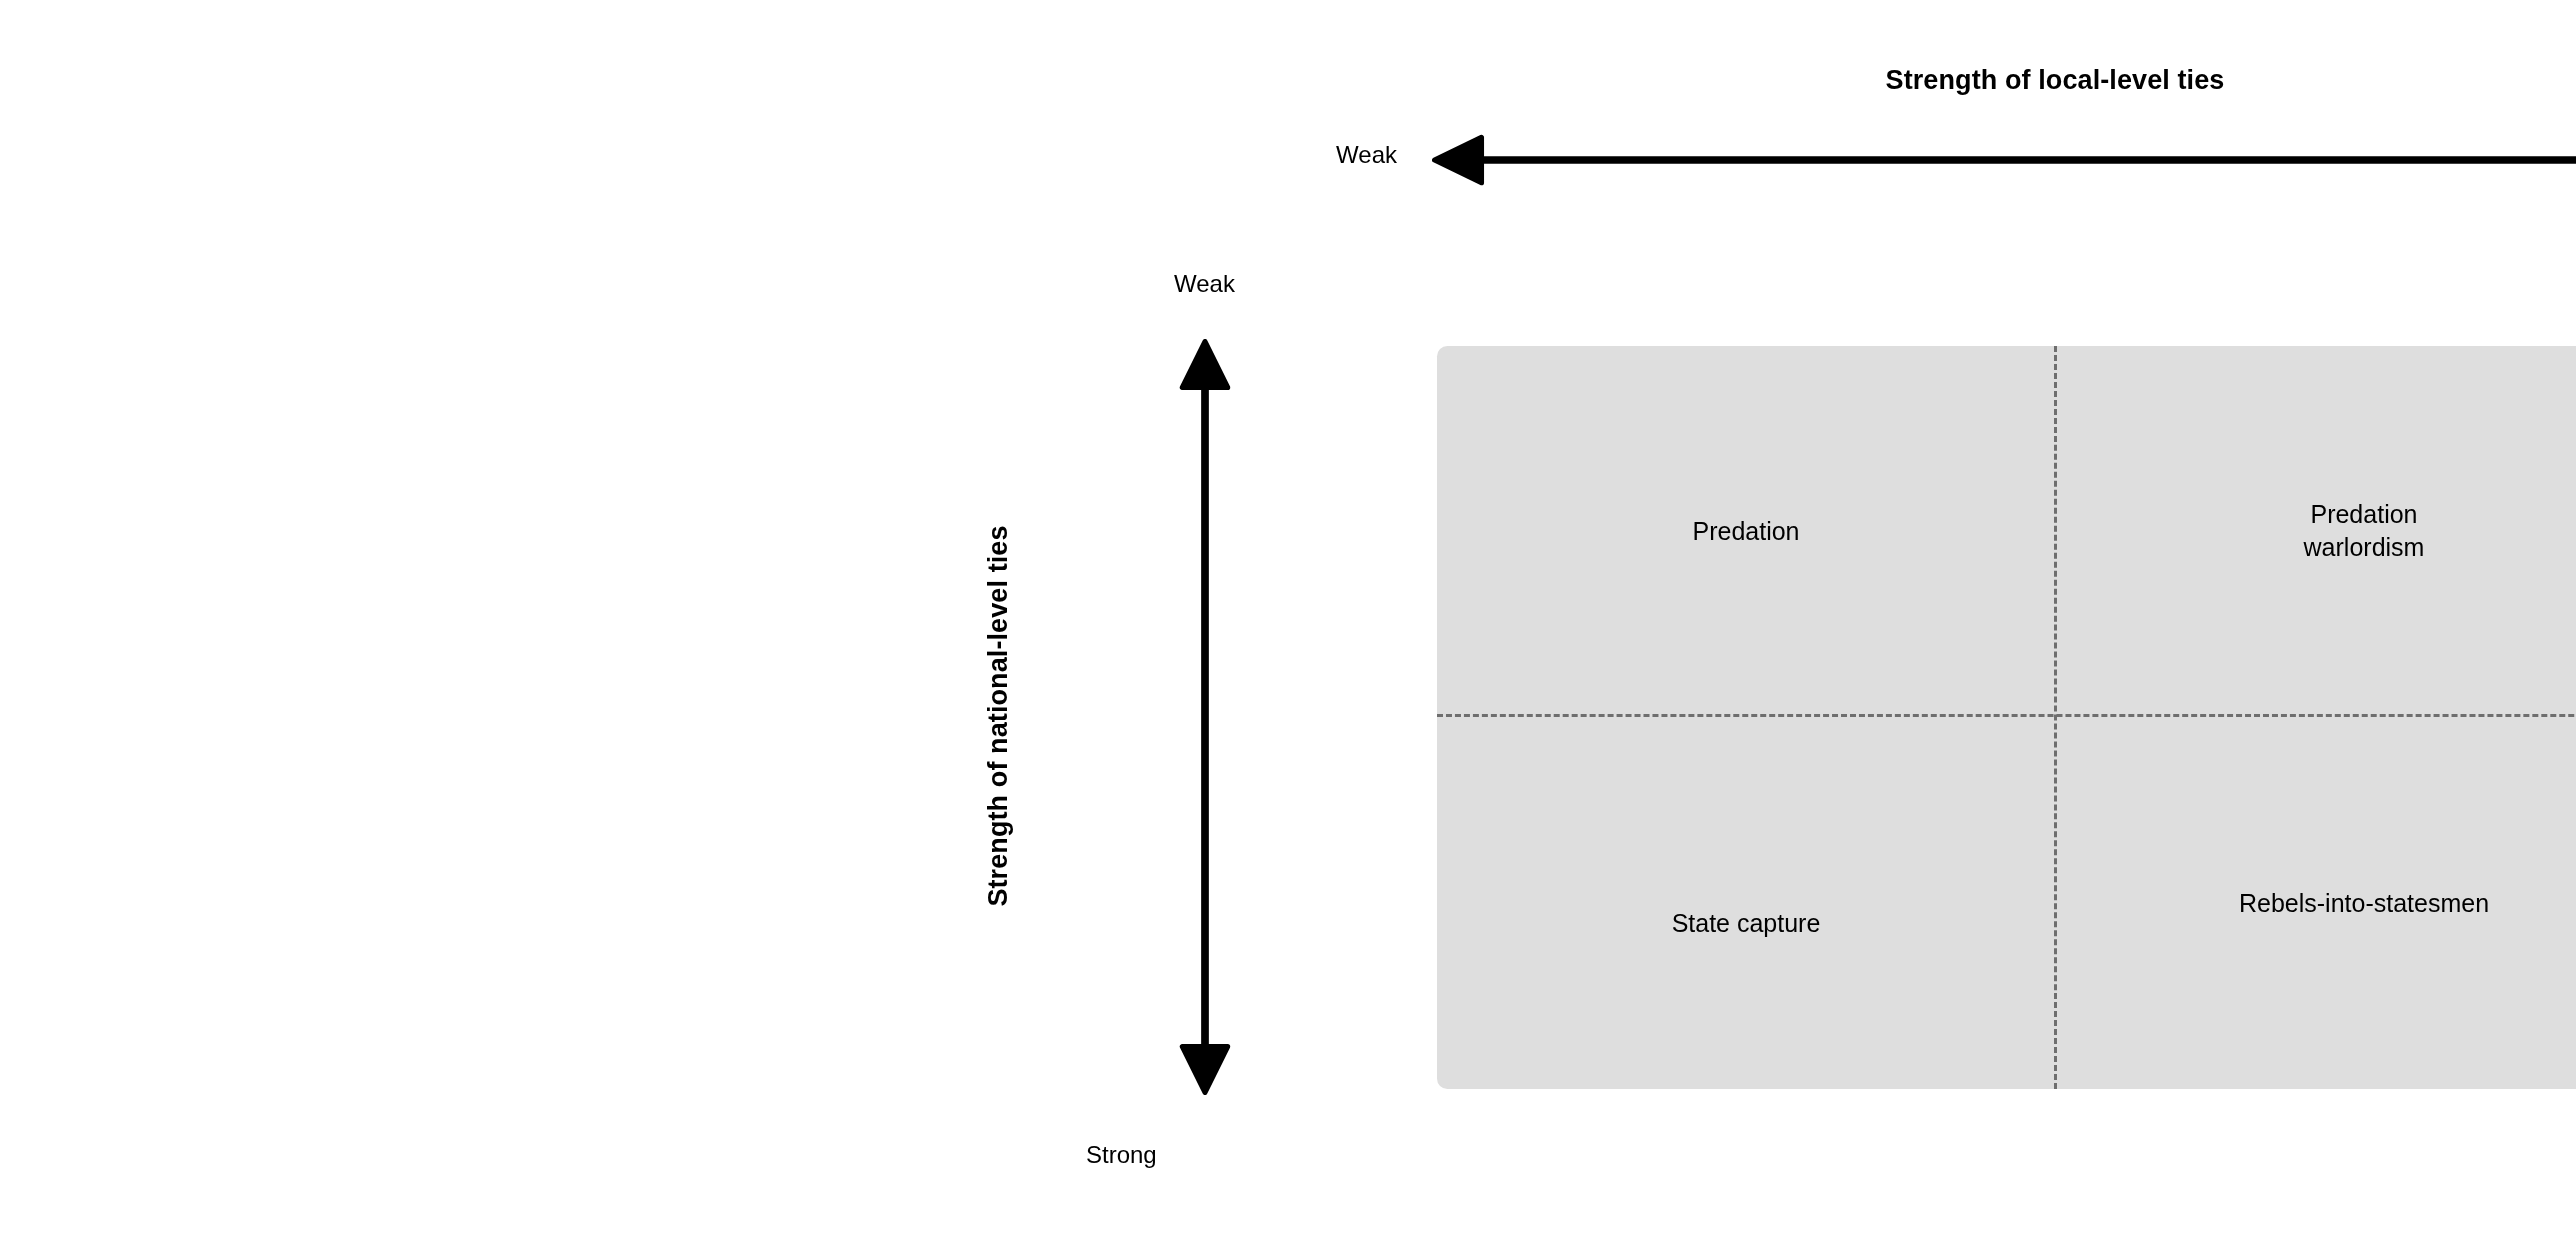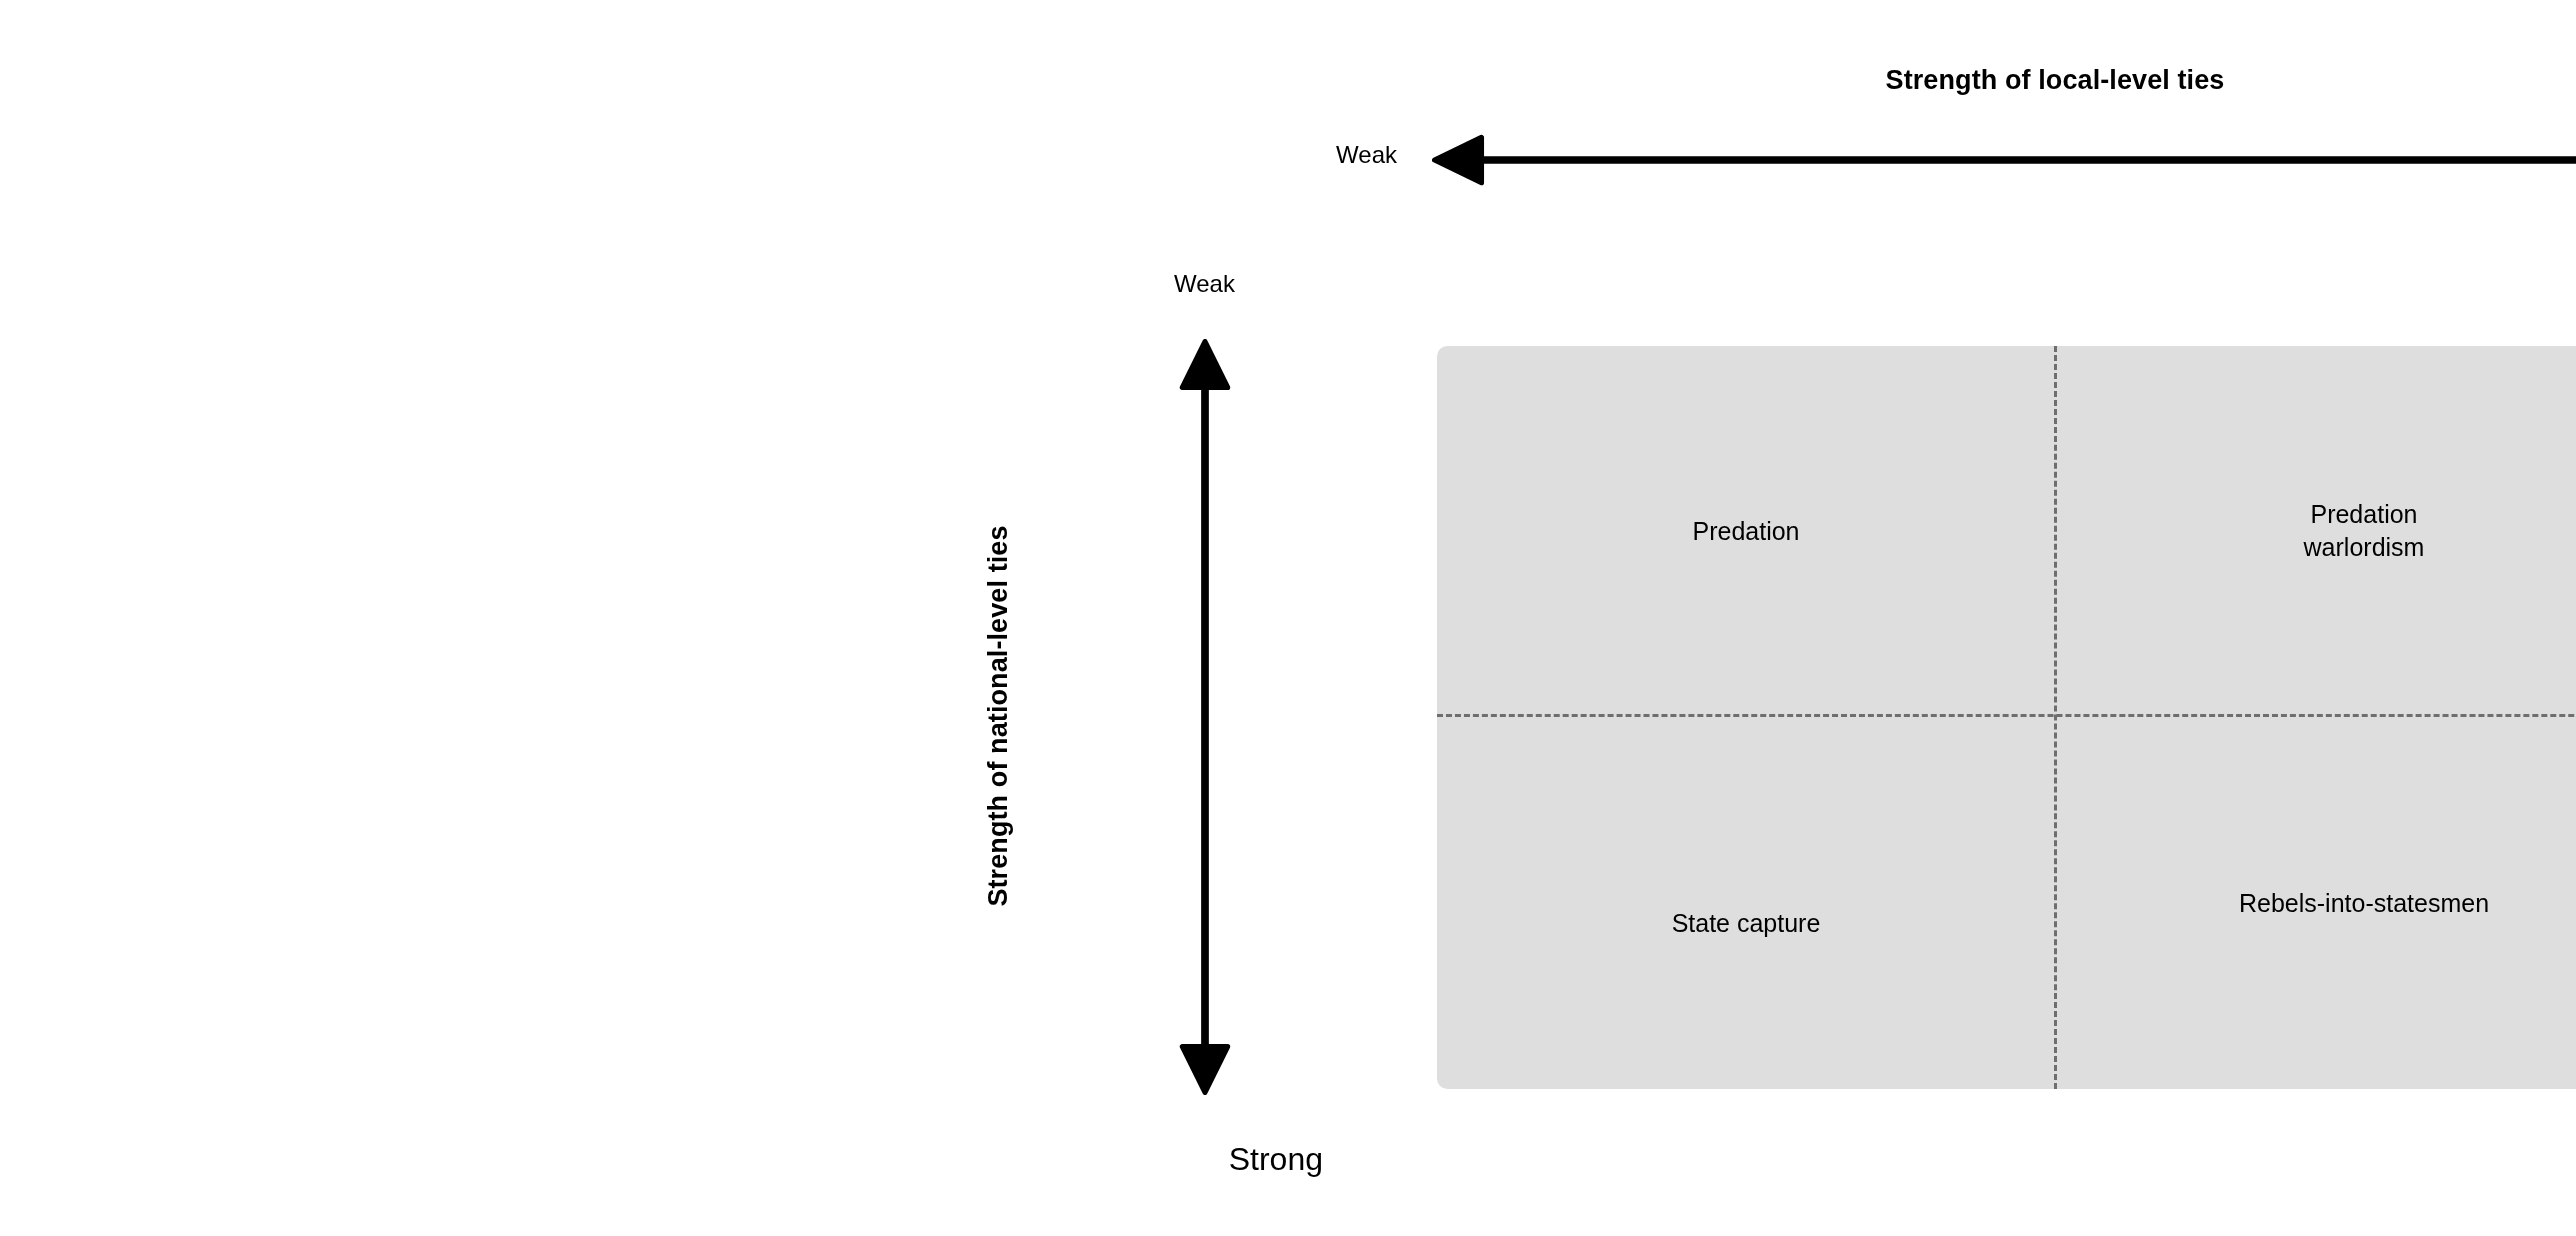--- a/index.html
+++ b/index.html
@@ -91,22 +91,22 @@
     text-align: center;
     font-size: 24px;
     line-height: 1.0;
     white-space: nowrap;
   }
   .y-label-strong {
     position: absolute;
     left: 1086px;
     top: 1143px;
     width: 237px;
-    text-align: right;
-    font-size: 32px;
+    text-align: left;
+    font-size: 24px;
     line-height: 1.0;
     white-space: nowrap;
   }
 
   
   .matrix-panel {
     position: absolute;
     left: 1437px;
     top: 346px;
     width: 1236px;

